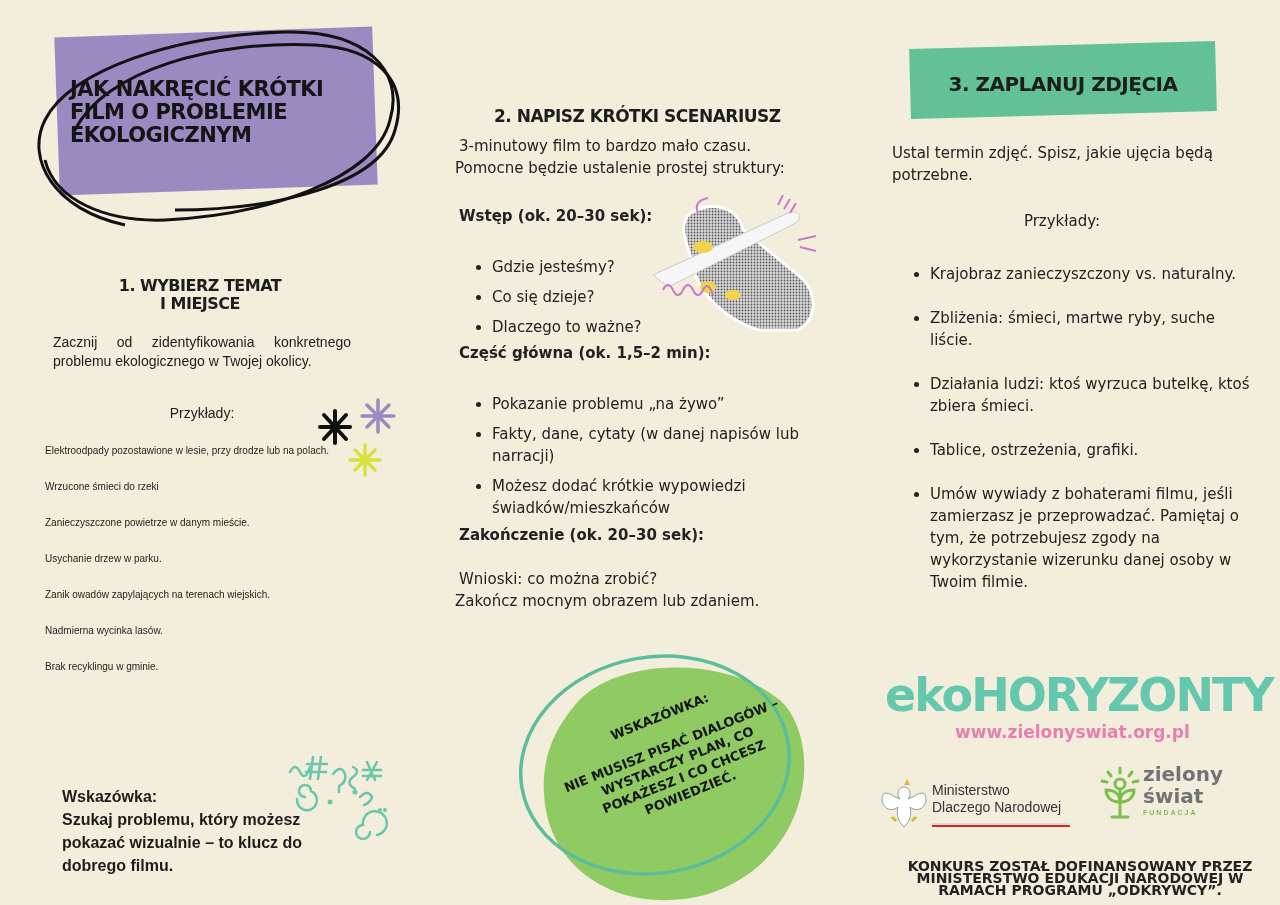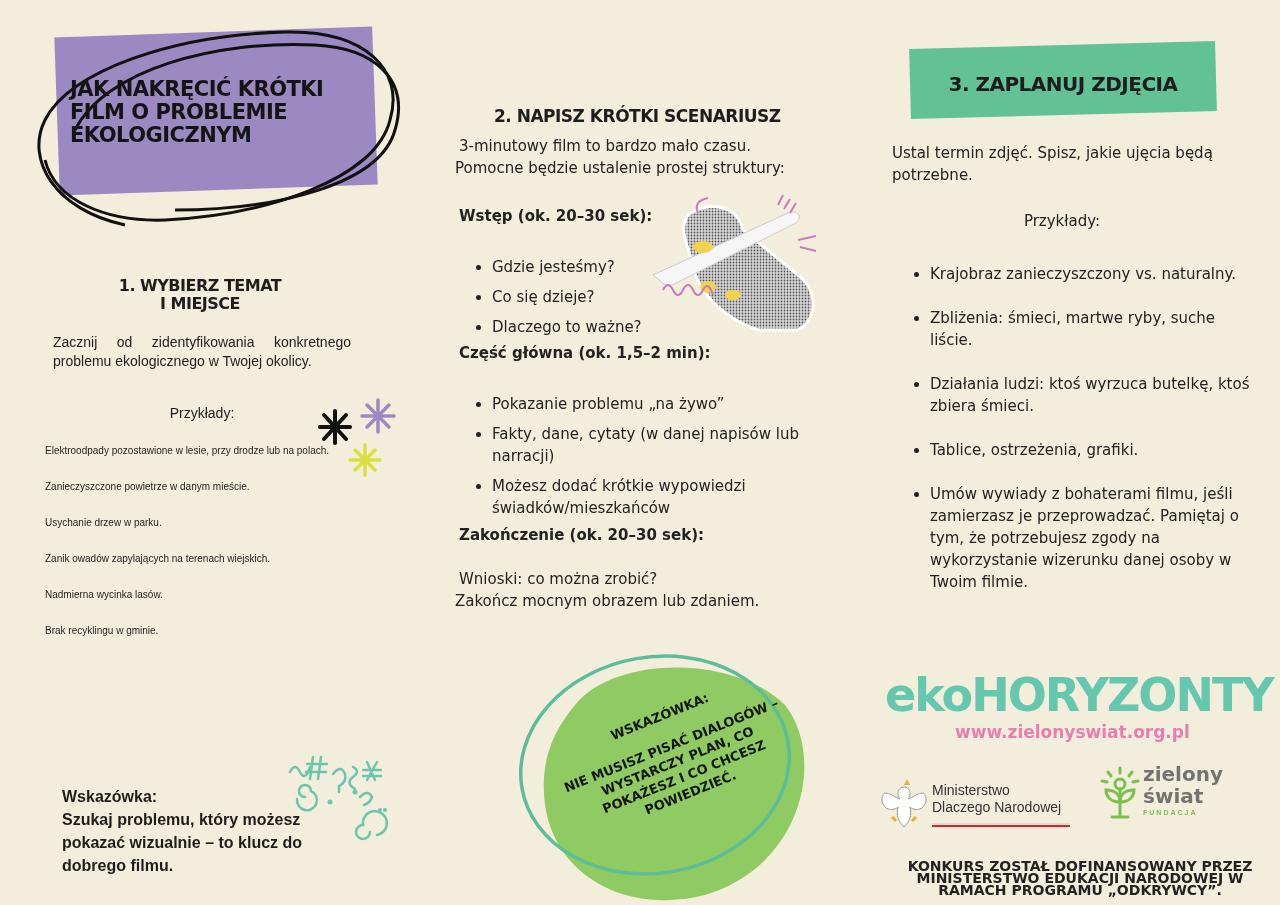--- a/index.html
+++ b/index.html
@@ -104,20 +104,21 @@
   <g stroke="#d9e03c" stroke-width="3.5" stroke-linecap="round">
     <line x1="50" y1="50" x2="50" y2="80"></line>
       <line x1="35" y1="65" x2="65" y2="65"></line>
       <line x1="40" y1="55" x2="60" y2="75"></line>
       <line x1="60" y1="55" x2="40" y2="75"></line>
   </g>
 </svg>
 
 <ul id="s1-list" class="abs">
   <li>Elektroodpady pozostawione w lesie, przy drodze lub na polach.</li>
+  <li>Wrzucone śmieci do rzeki</li>
   <li>Zanieczyszczone powietrze w danym mieście.</li>
   <li>Usychanie drzew w parku.</li>
   <li>Zanik owadów zapylających na terenach wiejskich.</li>
   <li>Nadmierna wycinka lasów.</li>
   <li>Brak recyklingu w gminie.</li>
 </ul>
 
 <svg class="abs" style="left:285px;top:752px" width="105" height="90" viewBox="0 0 105 90">
   <g fill="none" stroke="#6cc6ad" stroke-width="2.5" stroke-linecap="round">
     <path d="M5 20 q5 -10 10 0 q5 10 10 -5"></path>

